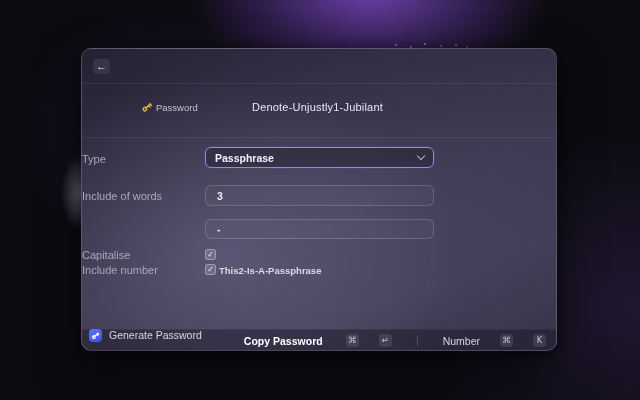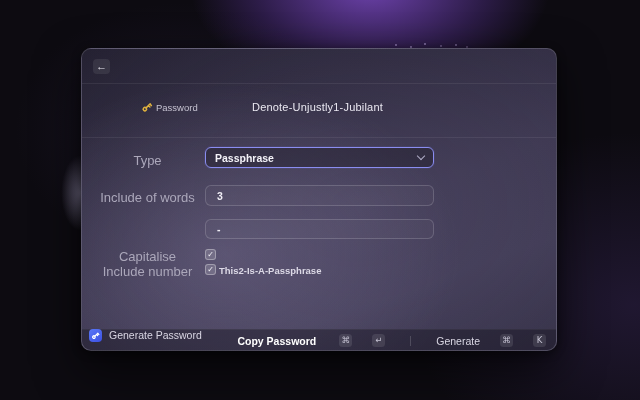--- a/index.html
+++ b/index.html
@@ -27,21 +27,21 @@
 
   .back-btn{position:absolute;left:11px;top:10px;width:17px;height:15px;border-radius:4px;
     background:rgba(255,255,255,0.08);color:#e6e4ed;font-size:11px;line-height:15px;
     text-align:center;cursor:default;}
 
   .pw-row{position:absolute;left:0;top:51px;height:14px;width:100%;display:flex;align-items:center;}
   .pw-keyicon{position:absolute;left:59px;top:1px;width:12px;height:12px;}
   .pw-label{position:absolute;left:74px;font-size:9.5px;font-weight:400;color:#c5c2d0;}
   .pw-value{position:absolute;left:122px;font-size:11px;font-weight:500;color:#eae8f1;letter-spacing:0.2px;margin-left:48px;}
 
-  .flabel{position:absolute;left:12px;width:107px;text-align:center;font-size:13px;color:#aba7ba;}
+  .flabel{position:absolute;left:0;width:107px;text-align:left;font-size:11px;color:#aba7ba;}
 
   .select-box{position:absolute;left:123px;top:98px;width:229px;height:21px;box-sizing:border-box;
     border:1.5px solid #8a8df0;border-radius:6px;background:rgba(22,19,32,0.35);
     display:flex;align-items:center;justify-content:space-between;padding:0 9px;
     box-shadow:0 0 0 1px rgba(120,122,235,0.10);gap:36px;}
   .select-value{font-size:10.5px;font-weight:700;color:#f3f2f8;}
   .chevron{width:5px;height:5px;border-right:1.5px solid #b0adc8;border-bottom:1.5px solid #b0adc8;
     transform:rotate(45deg);margin-top:-3px;}
 
   .tinput{position:absolute;left:123px;width:229px;box-sizing:border-box;border:1px solid rgba(255,255,255,0.16);
@@ -133,20 +133,20 @@
             </g>
           </svg>
         </span>
         <span class="f-label">Generate Password</span>
       </div>
       <div class="f-right">
         <span class="f-primary">Copy Password</span>
         <span class="keycap">⌘</span>
         <span class="keycap">↵</span>
         <span class="vsep"></span>
-        <span class="f-label">Generate</span>
+        <span class="f-label">Number</span>
         <span class="keycap">⌘</span>
         <span class="keycap">K</span>
       </div>
     </div>
 
   </div>
 </div>
 
 </body></html>

